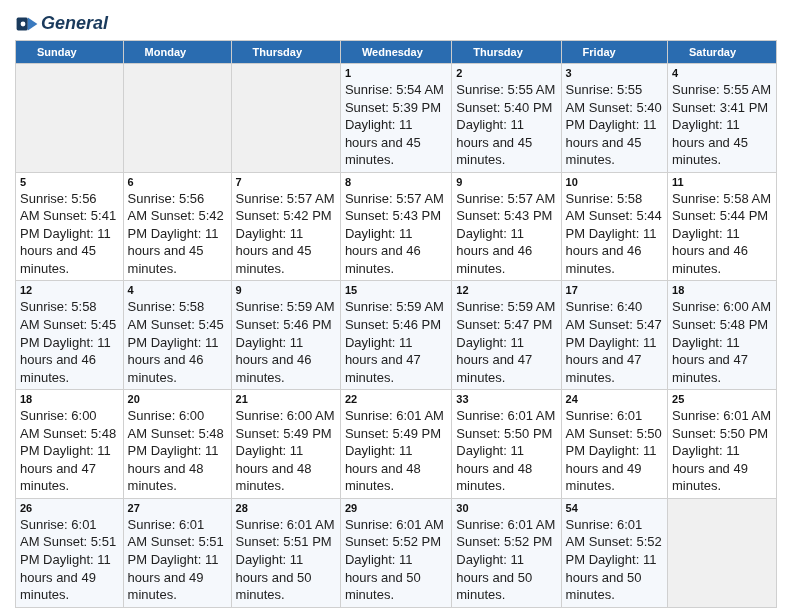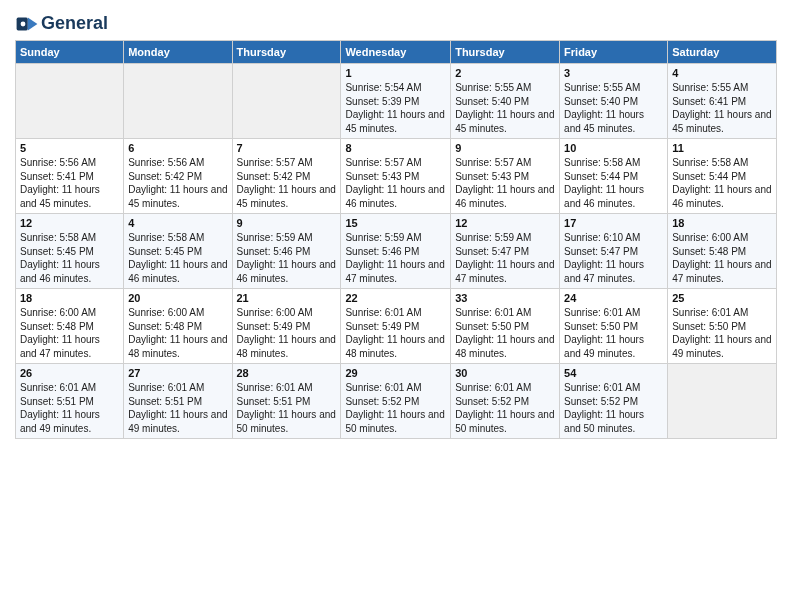--- a/index.html
+++ b/index.html
@@ -8,20 +8,21 @@
       background: #fff;
       width: 792px;
       min-height: 612px;
       padding: 10px 15px;
     }
     .header {
       display: flex;
       align-items: flex-start;
       justify-content: space-between;
       margin-bottom: 6px;
+      font-style: italic;
     }
     .logo {
       display: flex;
       align-items: center;
       margin-top: 4px;
     }
     .logo-text {
       font-size: 18px;
       font-weight: bold;
       color: #1a3a5c;
@@ -50,21 +51,21 @@
     table {
       width: 100%;
       border-collapse: collapse;
       font-size: 10px;
     }
     thead tr th {
       background-color: #2a6cb0;
       color: #fff;
       font-size: 11px;
       font-weight: bold;
-      padding: 5px 4px;
+      padding: 5px 21px;
       text-align: left;
       border: 1px solid #ccc;
     }
     tbody tr td {
       border: 1px solid #d0d0d0;
       vertical-align: top;
       padding: 3px 4px;
       width: 113px;
       min-height: 70px;
       background: #fff;
@@ -76,21 +77,21 @@
       background: #fff;
     }
     .day-num {
       font-weight: bold;
       font-size: 11px;
       color: #111;
       display: block;
       margin-bottom: 2px;
     }
     .day-info {
-      font-size: 10px;
+      font-size: 13px;
       color: #222;
       line-height: 1.35;
     }
     .empty-cell {
       background: #f0f0f0 !important;
     }
   </style>
 </head>
 <body>
 
@@ -142,21 +143,21 @@
         </td>
         <td>
           <span class="day-num">3</span>
           <div class="day-info">Sunrise: 5:55 AM
 Sunset: 5:40 PM
 Daylight: 11 hours and 45 minutes.</div>
         </td>
         <td>
           <span class="day-num">4</span>
           <div class="day-info">Sunrise: 5:55 AM
-Sunset: 6:41 PM
+Sunset: 3:41 PM
 Daylight: 11 hours and 45 minutes.</div>
         </td>
       </tr>
       <tr>
         <td>
           <span class="day-num">5</span>
           <div class="day-info">Sunrise: 5:56 AM
 Sunset: 5:41 PM
 Daylight: 11 hours and 45 minutes.</div>
         </td>
@@ -223,21 +224,21 @@
 Daylight: 11 hours and 47 minutes.</div>
         </td>
         <td>
           <span class="day-num">12</span>
           <div class="day-info">Sunrise: 5:59 AM
 Sunset: 5:47 PM
 Daylight: 11 hours and 47 minutes.</div>
         </td>
         <td>
           <span class="day-num">17</span>
-          <div class="day-info">Sunrise: 6:10 AM
+          <div class="day-info">Sunrise: 6:40 AM
 Sunset: 5:47 PM
 Daylight: 11 hours and 47 minutes.</div>
         </td>
         <td>
           <span class="day-num">18</span>
           <div class="day-info">Sunrise: 6:00 AM
 Sunset: 5:48 PM
 Daylight: 11 hours and 47 minutes.</div>
         </td>
       </tr>

